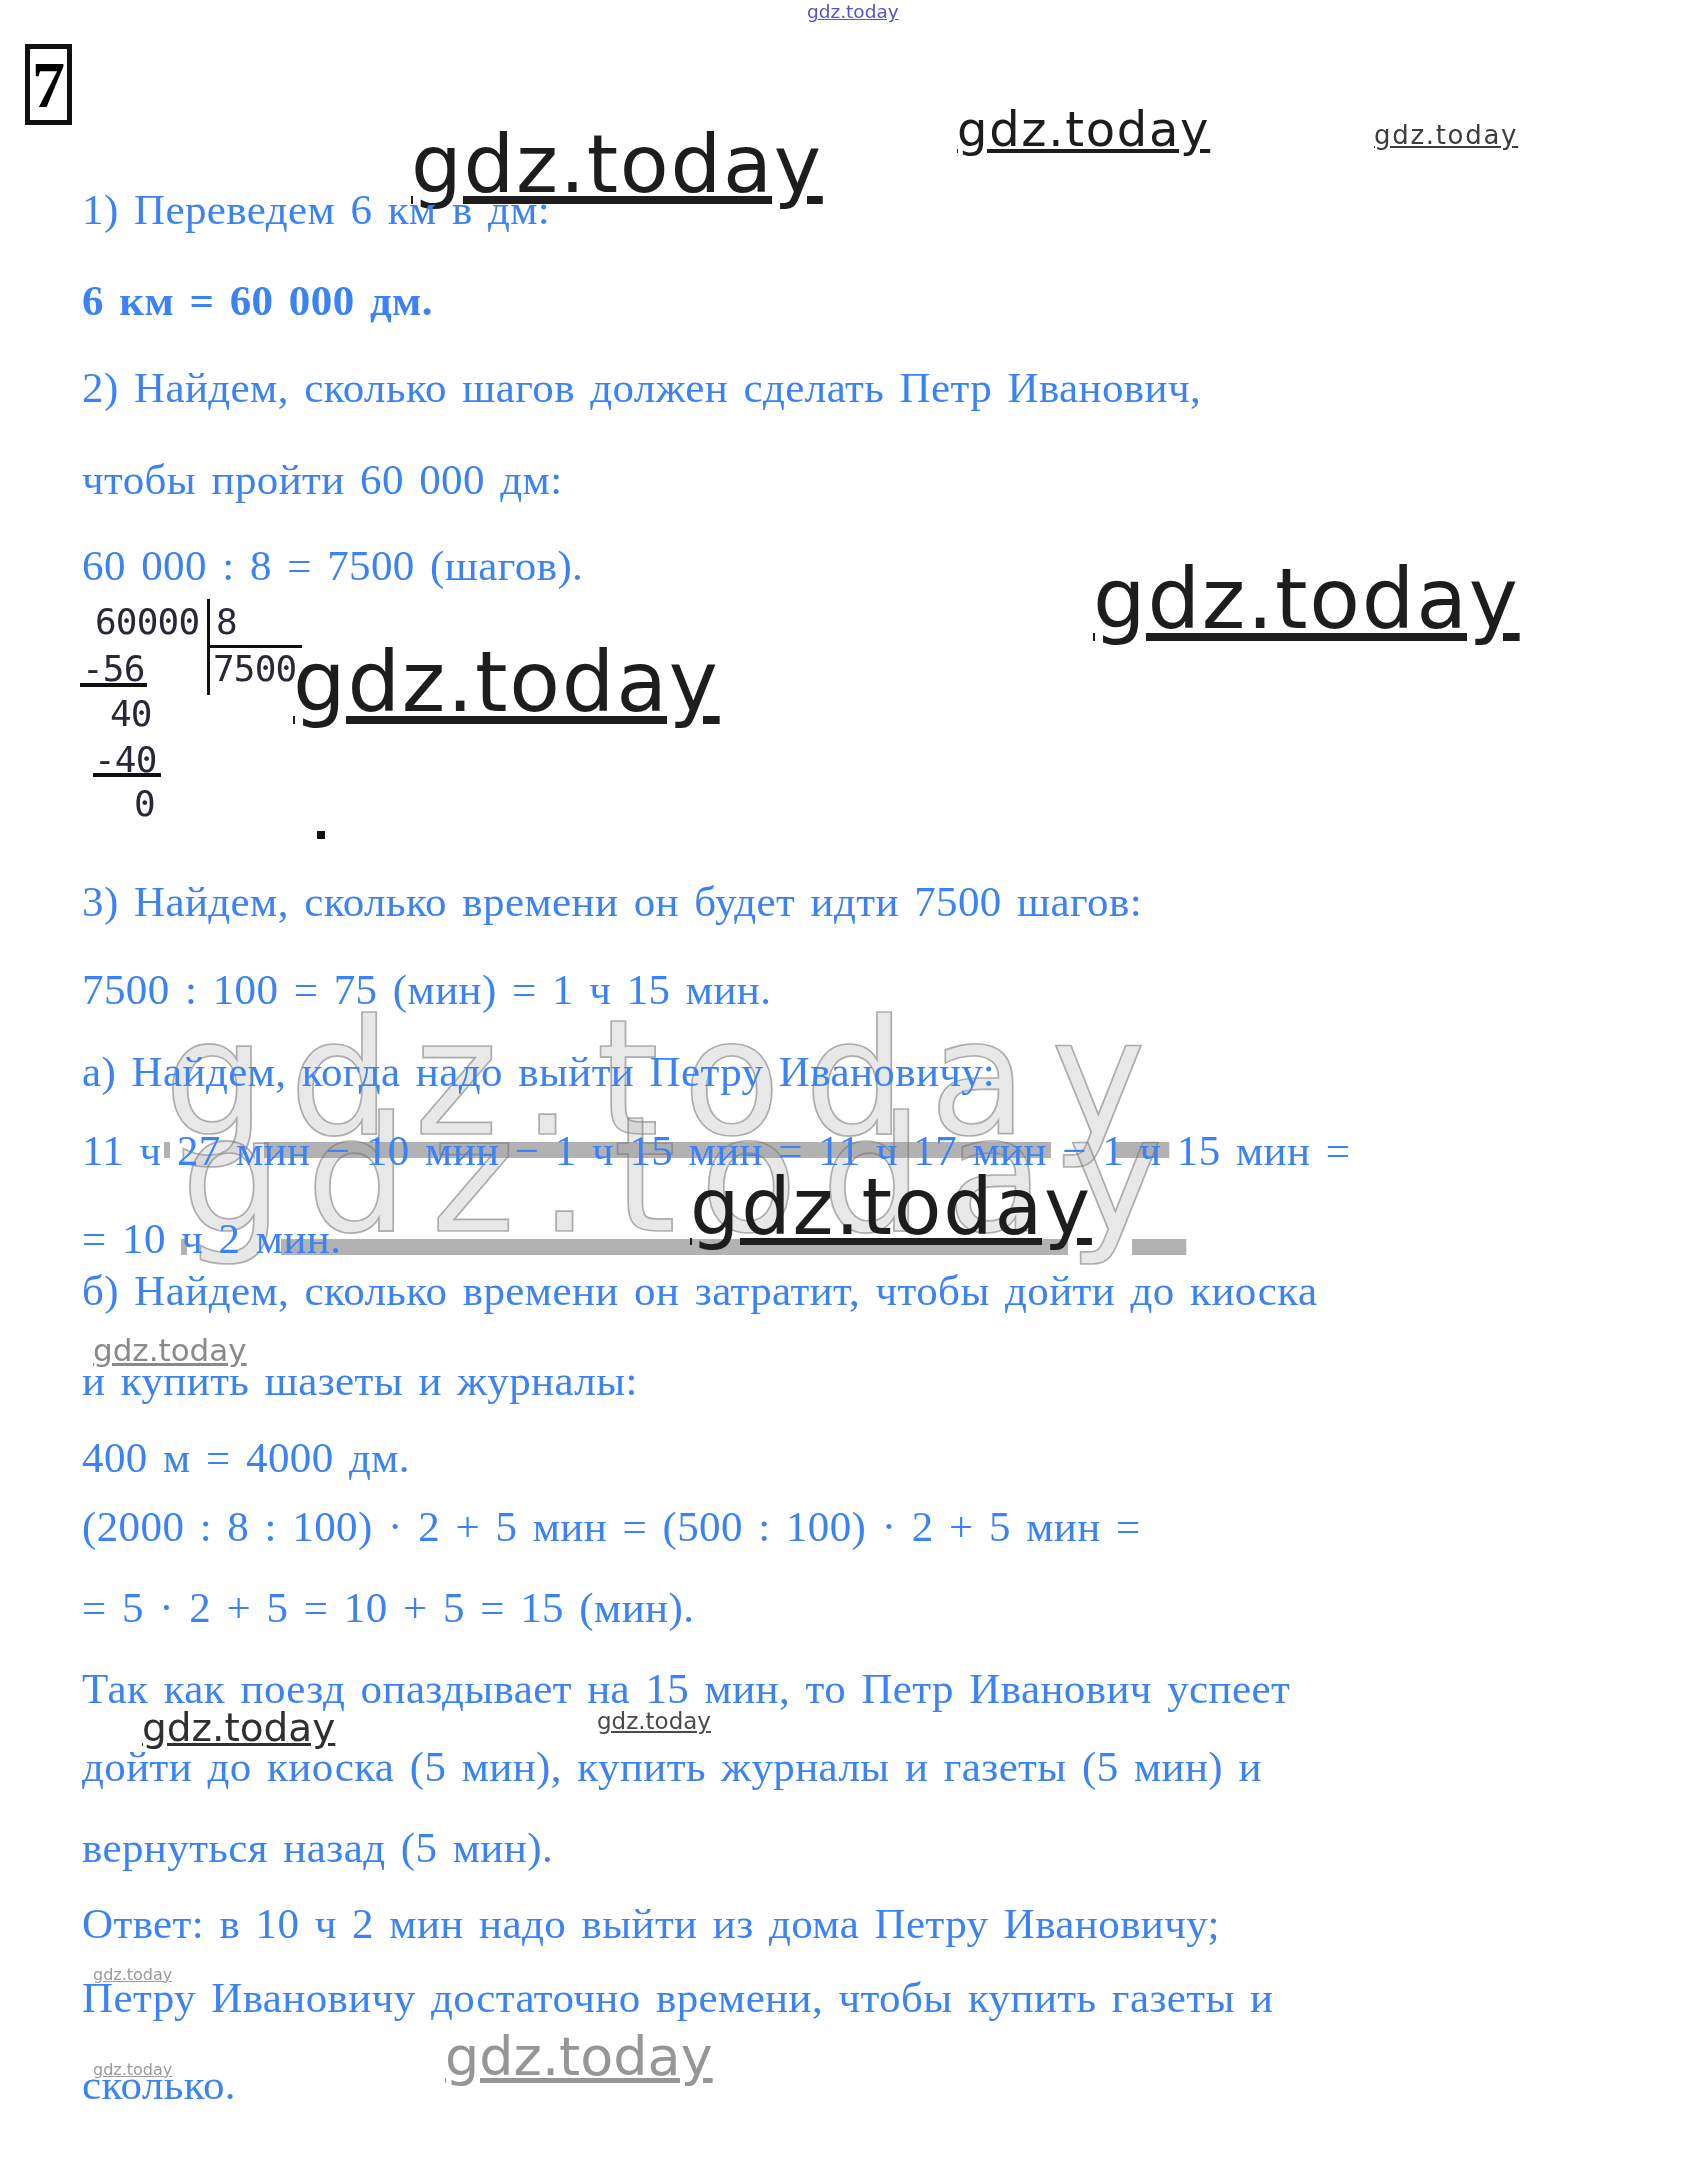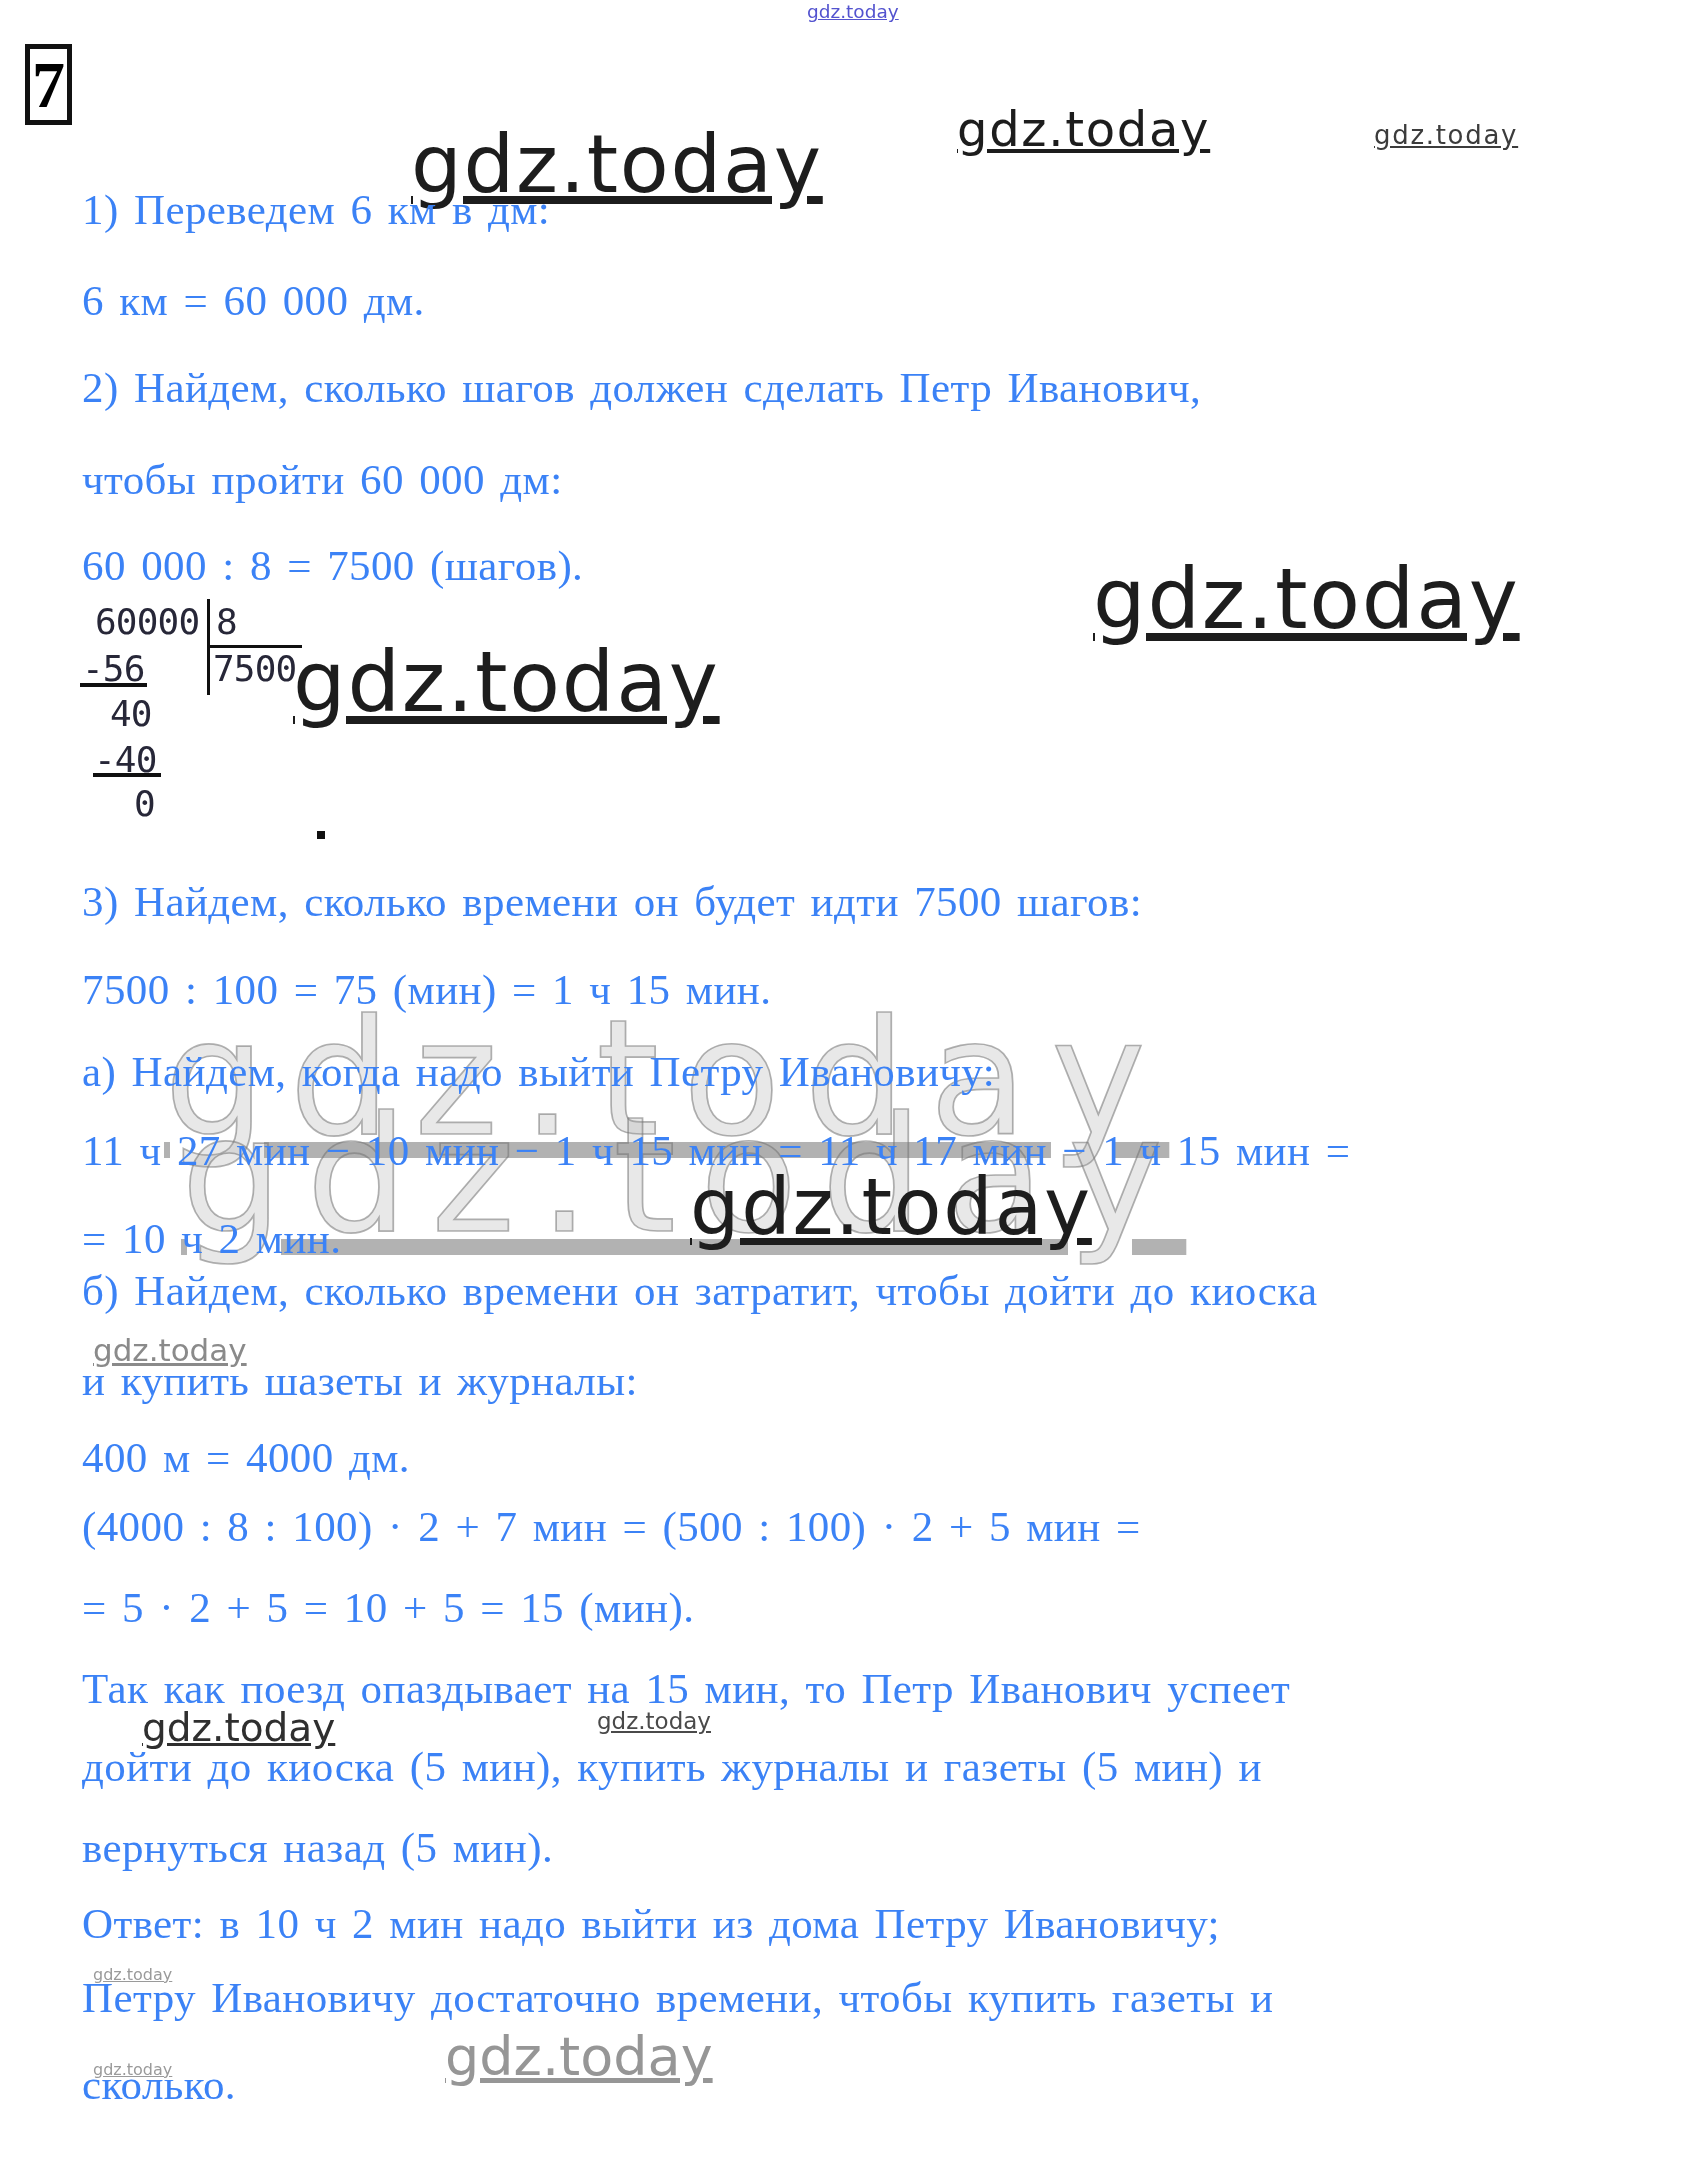--- a/index.html
+++ b/index.html
@@ -42,33 +42,33 @@
   <div class="wm wm-ghost" style="left:181px;top:1096px;font-size:160px;">gdz.today</div>
   <div class="wm wm-big" style="left:690px;top:1168px;font-size:78px;">gdz.today</div>
   <div class="wm" style="left:93px;top:1335px;font-size:31px;color:#8a8a8a;">gdz.today</div>
   <div class="wm" style="left:142px;top:1708px;font-size:39px;color:#2f2f2f;">gdz.today</div>
   <div class="wm" style="left:597px;top:1710px;font-size:23px;color:#4a4a4a;">gdz.today</div>
   <div class="wm" style="left:93px;top:1967px;font-size:16px;color:#9a9a9a;">gdz.today</div>
   <div class="wm" style="left:93px;top:2062px;font-size:16px;color:#9a9a9a;">gdz.today</div>
   <div class="wm" style="left:445px;top:2030px;font-size:54px;color:#969696;">gdz.today</div>
 
   <div class="tl" style="top:184px;">1) Переведем 6 км в дм:</div>
-  <div class="tl" style="top:275px;">6 км = 60 000 дм.</div>
+  <div class="tl" style="top:275px;font-weight:bold;">6 км = 60 000 дм.</div>
   <div class="tl" style="top:362px;">2) Найдем, сколько шагов должен сделать Петр Иванович,</div>
   <div class="tl" style="top:454px;">чтобы пройти 60 000 дм:</div>
   <div class="tl" style="top:540px;">60 000 : 8 = 7500 (шагов).</div>
   <div class="tl" style="top:876px;">3) Найдем, сколько времени он будет идти 7500 шагов:</div>
   <div class="tl" style="top:964px;">7500 : 100 = 75 (мин) = 1 ч 15 мин.</div>
   <div class="tl" style="top:1046px;">а) Найдем, когда надо выйти Петру Ивановичу:</div>
   <div class="tl" style="top:1125px;">11 ч 27 мин − 10 мин − 1 ч 15 мин = 11 ч 17 мин − 1 ч 15 мин =</div>
   <div class="tl" style="top:1213px;">= 10 ч 2 мин.</div>
   <div class="tl" style="top:1355px;">и купить шазеты и журналы:</div>
   <div class="tl" style="top:1265px;">б) Найдем, сколько времени он затратит, чтобы дойти до киоска</div>
   <div class="tl" style="top:1432px;">400 м = 4000 дм.</div>
-  <div class="tl" style="top:1501px;">(4000 : 8 : 100) · 2 + 7 мин = (500 : 100) · 2 + 5 мин =</div>
+  <div class="tl" style="top:1501px;">(2000 : 8 : 100) · 2 + 5 мин = (500 : 100) · 2 + 5 мин =</div>
   <div class="tl" style="top:1582px;">= 5 · 2 + 5 = 10 + 5 = 15 (мин).</div>
   <div class="tl" style="top:1663px;text-align:center;">Так как поезд опаздывает на 15 мин, то Петр Иванович успеет</div>
   <div class="tl" style="top:1741px;">дойти до киоска (5 мин), купить журналы и газеты (5 мин) и</div>
   <div class="tl" style="top:1822px;text-align:center;">вернуться назад (5 мин).</div>
   <div class="tl" style="top:1898px;">Ответ: в 10 ч 2 мин надо выйти из дома Петру Ивановичу;</div>
   <div class="tl" style="top:1972px;">Петру Ивановичу достаточно времени, чтобы купить газеты и</div>
   <div class="tl" style="top:2059px;">сколько.</div>
 
   <div class="dv" style="left:95px;top:604px;">60000</div>
   <div class="dv" style="left:216px;top:604px;">8</div>

